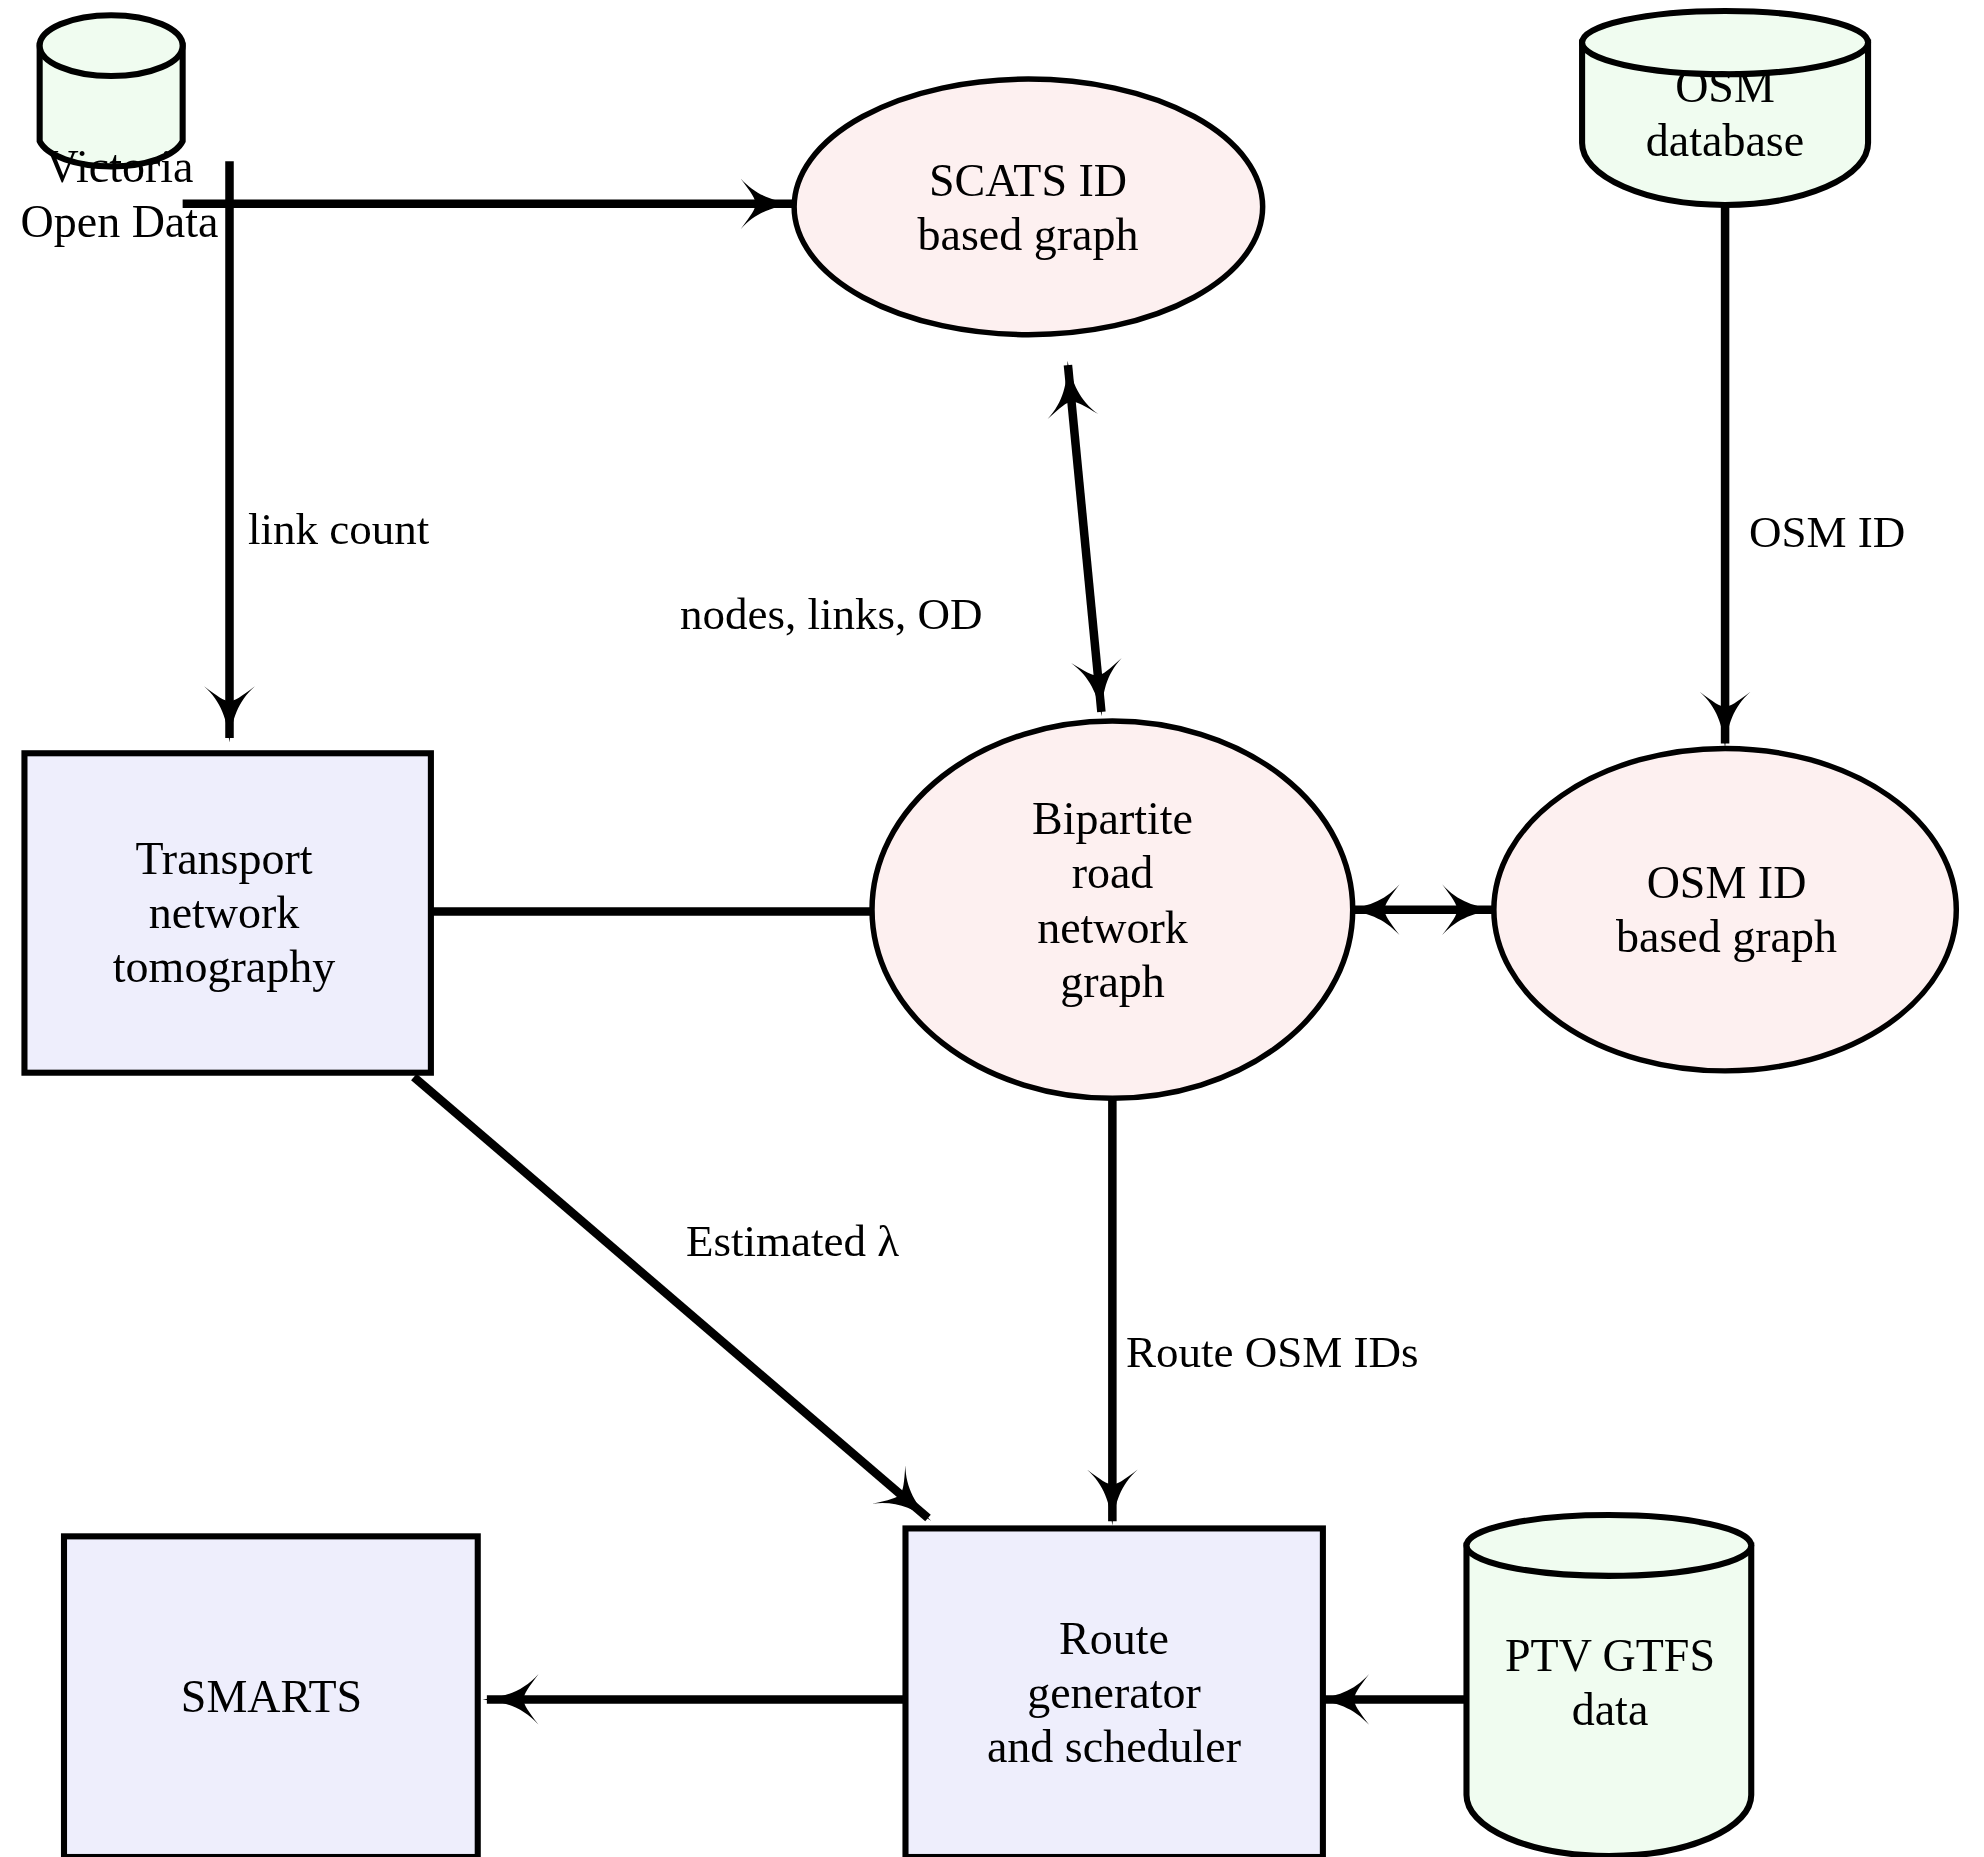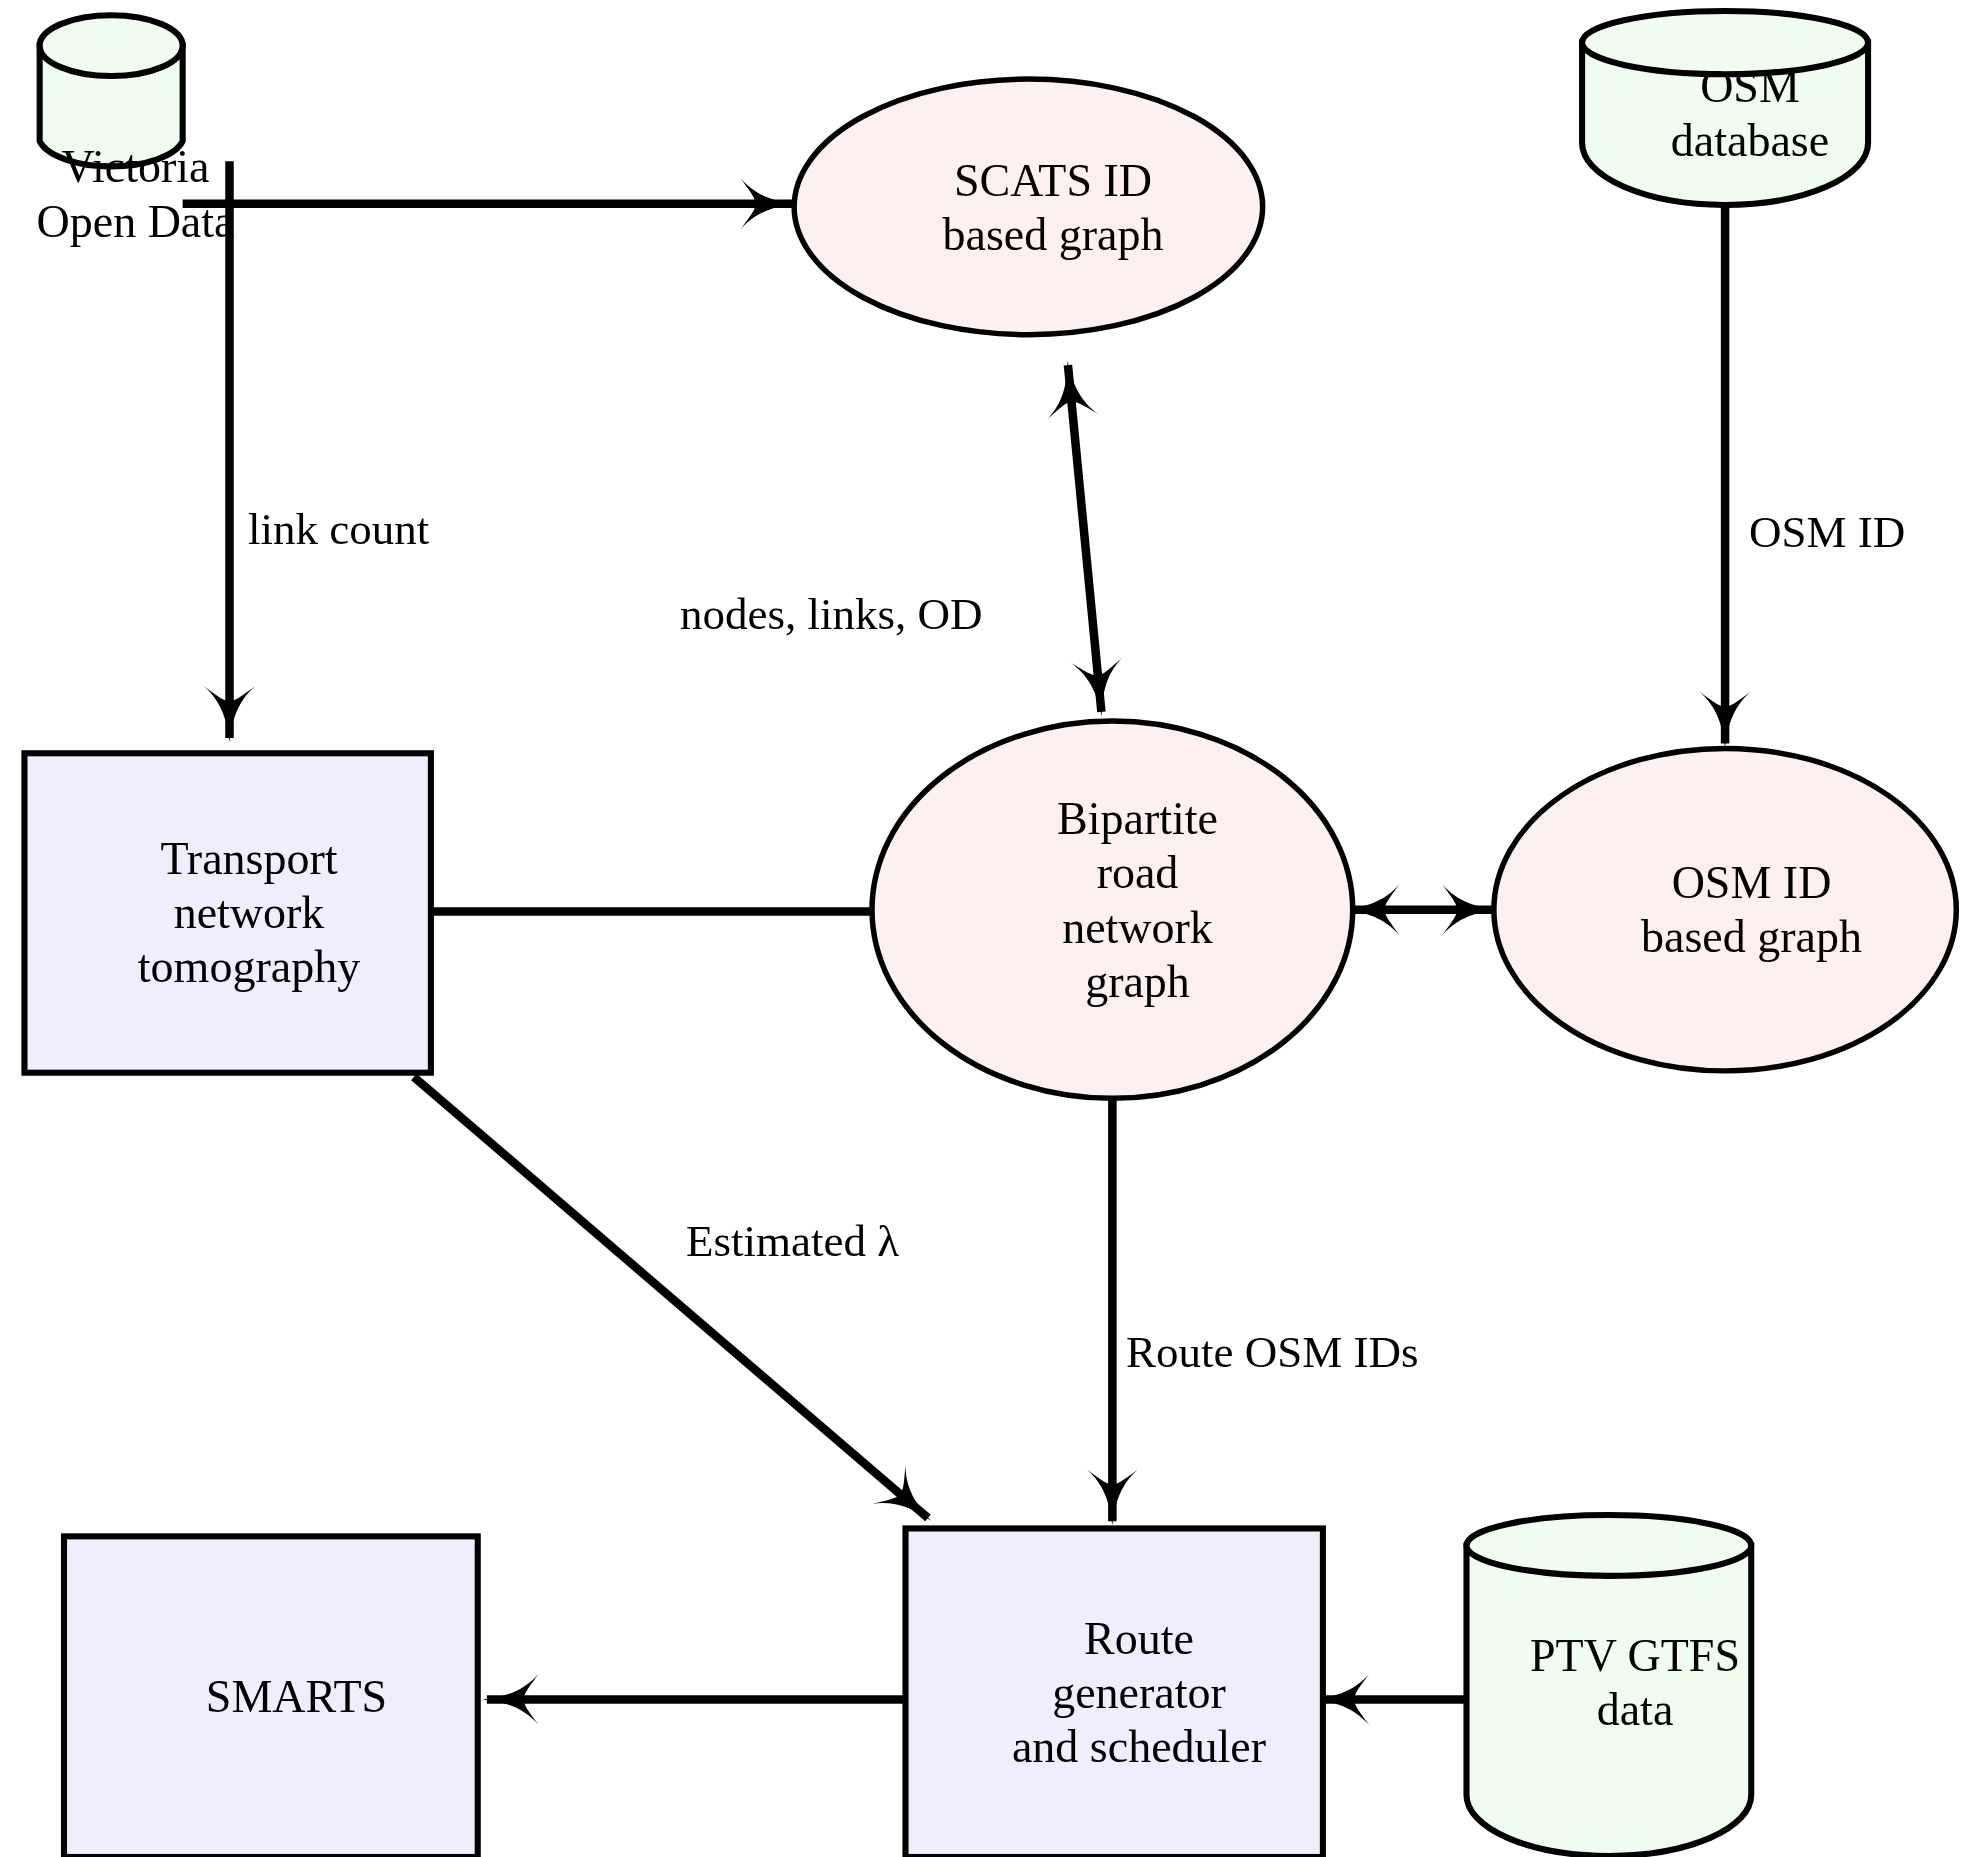--- a/index.html
+++ b/index.html
@@ -30,21 +30,20 @@
     display: flex;
     flex-direction: column;
     align-items: center;
     justify-content: center;
     text-align: center;
     color: #000000;
     font-size: 46px;
     line-height: 1.18;
     pointer-events: none;
     white-space: pre;
-    padding-left: 25px;
   }
   .edge-label {
     position: absolute;
     color: #000000;
     font-size: 45px;
     line-height: 1.1;
     white-space: nowrap;
   }
   .lbl-line { display: block; }
 </style>
@@ -110,21 +109,21 @@
 
       <rect x="1488" y="2512" width="686" height="540" fill="#eeeefc" stroke="#000000" stroke-width="10"></rect>
 
       <g>
         <path d="M 2410 2540 L 2410 2950 A 112 48 0 0 0 2878 2950 L 2878 2540 Z" fill="#f0fcf0" stroke="#000000" stroke-width="10"></path>
         <ellipse cx="2644" cy="2540" rx="234" ry="50" fill="#f0fcf0" stroke="#000000" stroke-width="10"></ellipse>
       </g>
     </g>
   </svg>
 
-  <div class="node-label" style="left:27px; top:152px; width:167px; height:85px;">
+  <div class="node-label" style="left:36px; top:152px; width:167px; height:85px;">
     <span class="lbl-line">Victoria</span>
     <span class="lbl-line">Open Data</span>
   </div>
 
   <div class="node-label" style="left:809px; top:155px; width:438px; height:106px;align-items:center;">
     <span class="lbl-line">SCATS ID</span>
     <span class="lbl-line">based graph</span>
   </div>
 
   <div class="node-label" style="left:1585px; top:61px; width:280px; height:106px;">

